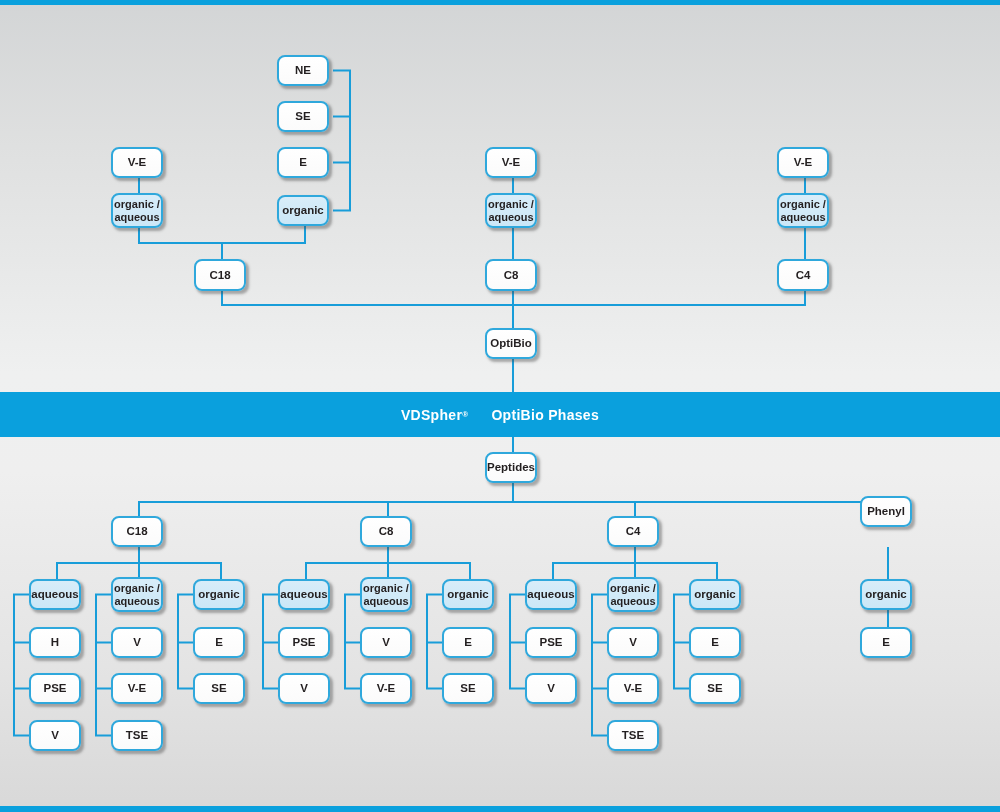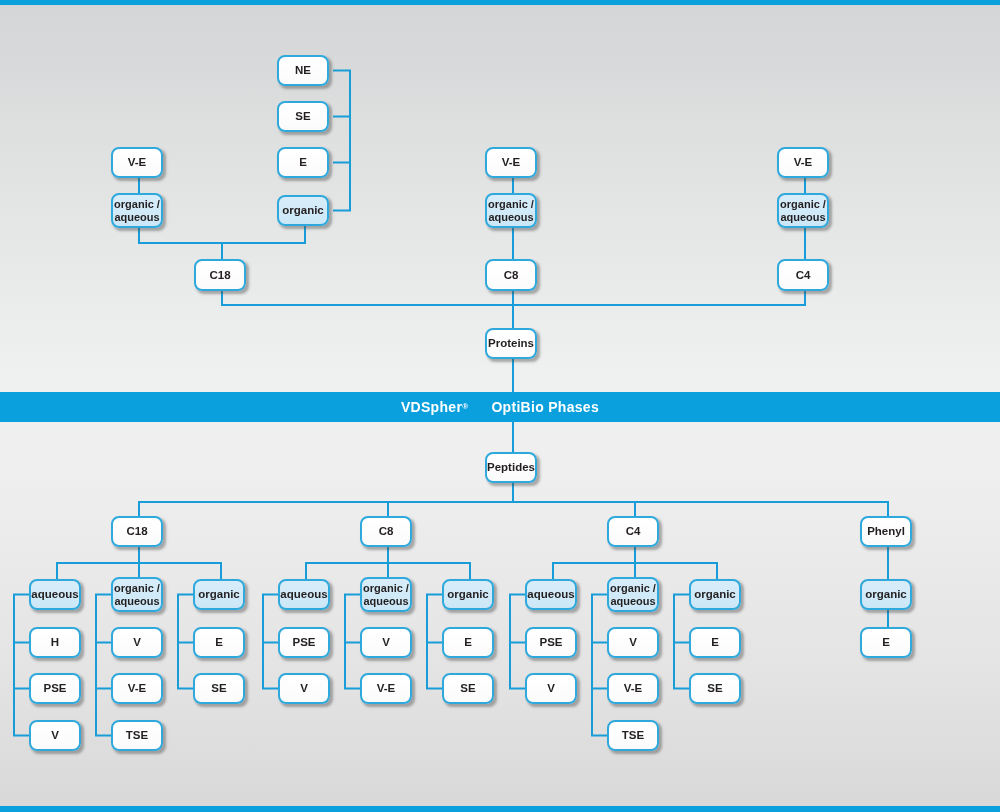--- a/index.html
+++ b/index.html
@@ -17,21 +17,21 @@
     background:linear-gradient(180deg,#ffffff 0%,#fbfbfb 100%);
     border:2px solid #2fa8dc;border-radius:8px;
     box-shadow:2.5px 2.5px 2.5px rgba(70,70,70,.42);
     display:flex;align-items:center;justify-content:center;
     font-weight:bold;font-size:11.5px;line-height:1.12;color:#231f20;
     text-align:center;white-space:pre-line;letter-spacing:0;
   }
   .bx.blue{background:linear-gradient(180deg,#d8edf9 0%,#cbe7f7 100%);text-align:center;}
   .bx.two{height:35px;font-size:11px;}
   .banner{
-    position:absolute;left:0;top:392px;width:1000px;height:30px;background:#0aa0dd;
+    position:absolute;left:0;top:392px;width:1000px;height:45px;background:#0aa0dd;
     display:flex;align-items:center;justify-content:center;
     color:#ffffff;font-weight:bold;font-size:14px;letter-spacing:.3px;
   }
   .banner sup{font-size:8px;line-height:0;vertical-align:super;margin:0 1px 0 0;}
   .banner .sp{margin-left:22px;}
 </style>
 </head>
 <body>
 
 <div class="stage">
@@ -88,34 +88,34 @@
   <div class="bx" style="left:485px;top:147px">V-E</div>
   <div class="bx blue two" style="left:485px;top:193px">organic /
 aqueous</div>
   <div class="bx" style="left:485px;top:259px;height:32px">C8</div>
 
   <div class="bx" style="left:777px;top:147px">V-E</div>
   <div class="bx blue two" style="left:777px;top:193px">organic /
 aqueous</div>
   <div class="bx" style="left:777px;top:259px;height:32px">C4</div>
 
-  <div class="bx" style="left:485px;top:328px">Proteins</div>
+  <div class="bx" style="left:485px;top:328px">OptiBio</div>
 
   <div class="banner">
     <span>VDSpher</span>
       <sup>®</sup>
       <span class="sp">OptiBio Phases</span>
   </div>
 
   <div class="bx" style="left:485px;top:452px">Peptides</div>
 
   <div class="bx" style="left:111px;top:516px">C18</div>
   <div class="bx" style="left:360px;top:516px">C8</div>
   <div class="bx" style="left:607px;top:516px">C4</div>
-  <div class="bx" style="left:860px;top:516px">Phenyl</div>
+  <div class="bx" style="left:860px;top:496px">Phenyl</div>
 
   <div class="bx blue" style="left:29px;top:579px">aqueous</div>
   <div class="bx blue two" style="left:111px;top:577px">organic /
 aqueous</div>
   <div class="bx blue" style="left:193px;top:579px">organic</div>
 
   <div class="bx" style="left:29px;top:627px">H</div>
   <div class="bx" style="left:29px;top:673px">PSE</div>
   <div class="bx" style="left:29px;top:720px">V</div>
 

